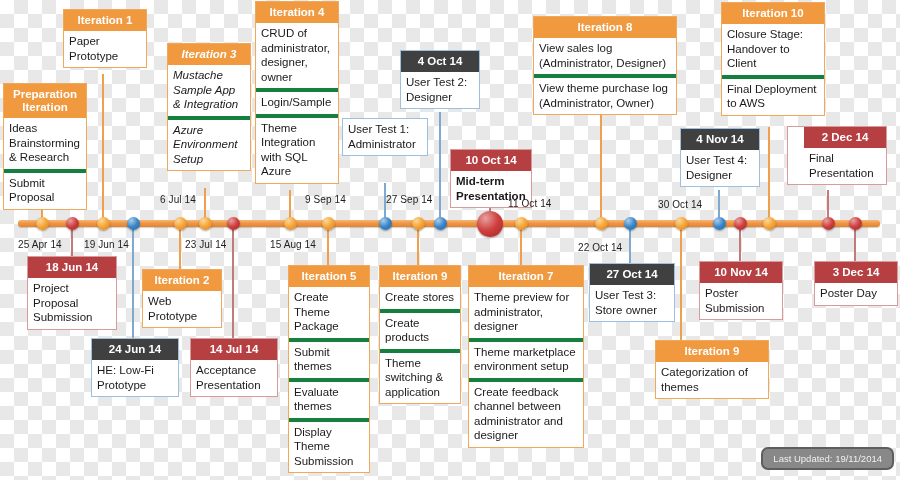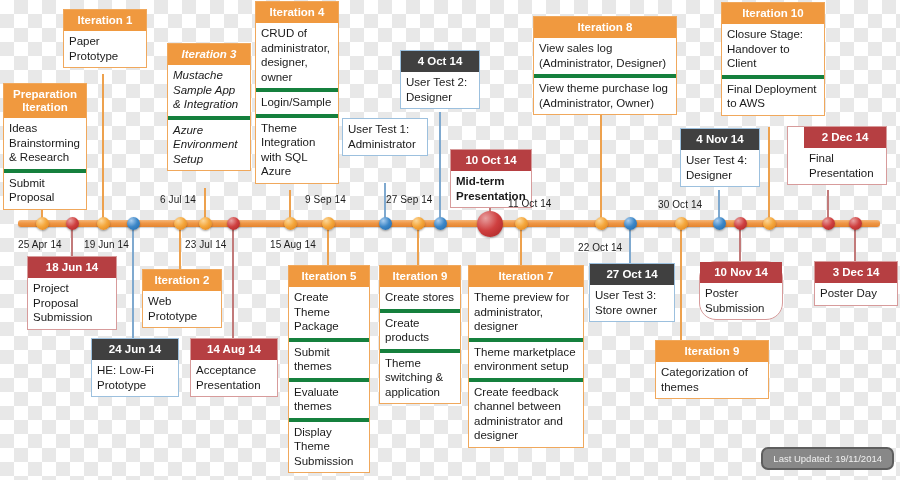--- a/index.html
+++ b/index.html
@@ -139,21 +139,21 @@
       <div class="hdr">Iteration 2</div>
       <div class="row">Web Prototype</div>
     </div>
     <div class="stem blue" style="left: 132px; top: 228px; height: 110px;"></div>
     <div class="card blue" style="left: 91px; top: 338px; width: 86px;">
       <div class="hdr">24 Jun 14</div>
       <div class="row">HE: Low-Fi Prototype</div>
     </div>
     <div class="stem red" style="left: 232px; top: 228px; height: 110px;"></div>
     <div class="card red" style="left: 190px; top: 338px; width: 86px;">
-      <div class="hdr">14 Aug 14</div>
+      <div class="hdr">14 Jul 14</div>
       <div class="row">Acceptance Presentation</div>
     </div>
     <div class="stem orange" style="left: 327px; top: 228px; height: 37px;"></div>
     <div class="card orange" style="left: 288px; top: 265px; width: 80px;">
       <div class="hdr">Iteration 5</div>
       <div class="row">Create Theme Package</div>
       <div class="row">Submit themes</div>
       <div class="row">Evaluate themes</div>
       <div class="row">Display Theme Submission</div>
     </div>
@@ -170,21 +170,21 @@
       <div class="row">Theme preview for administrator, designer</div>
       <div class="row">Theme marketplace environment setup</div>
       <div class="row">Create feedback channel between administrator and designer</div>
     </div>
     <div class="stem blue" style="left: 629px; top: 228px; height: 35px;"></div>
     <div class="card blue" style="left: 589px; top: 263px; width: 84px;">
       <div class="hdr">27 Oct 14</div>
       <div class="row">User Test 3: Store owner</div>
     </div>
     <div class="stem red" style="left: 739px; top: 228px; height: 33px;"></div>
-    <div class="card red" style="left: 699px; top: 261px; width: 82px; border-radius: 17px;">
+    <div class="card red" style="left: 699px; top: 261px; width: 82px;">
       <div class="hdr">10 Nov 14</div>
       <div class="row">Poster Submission</div>
     </div>
     <div class="stem orange" style="left: 680px; top: 228px; height: 112px;"></div>
     <div class="card orange" style="left: 655px; top: 340px; width: 112px;">
       <div class="hdr">Iteration 9</div>
       <div class="row">Categorization of themes</div>
     </div>
     <div class="stem red" style="left: 854px; top: 228px; height: 33px;"></div>
     <div class="card red" style="left: 814px; top: 261px; width: 82px;">

